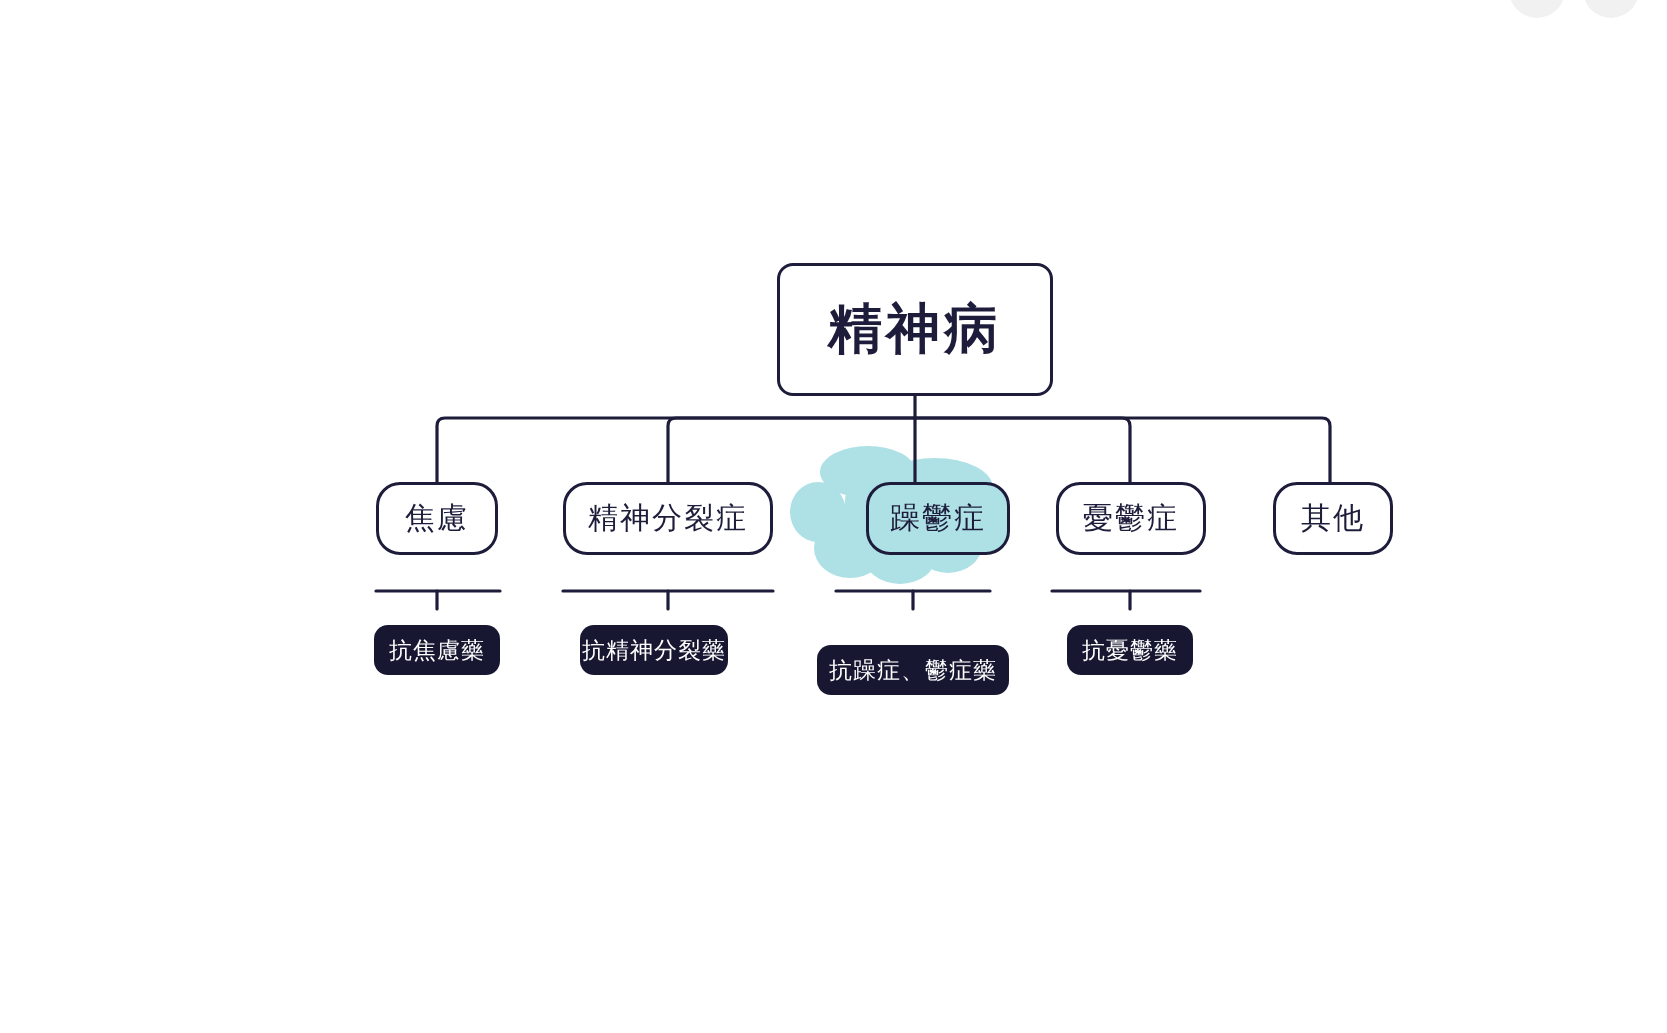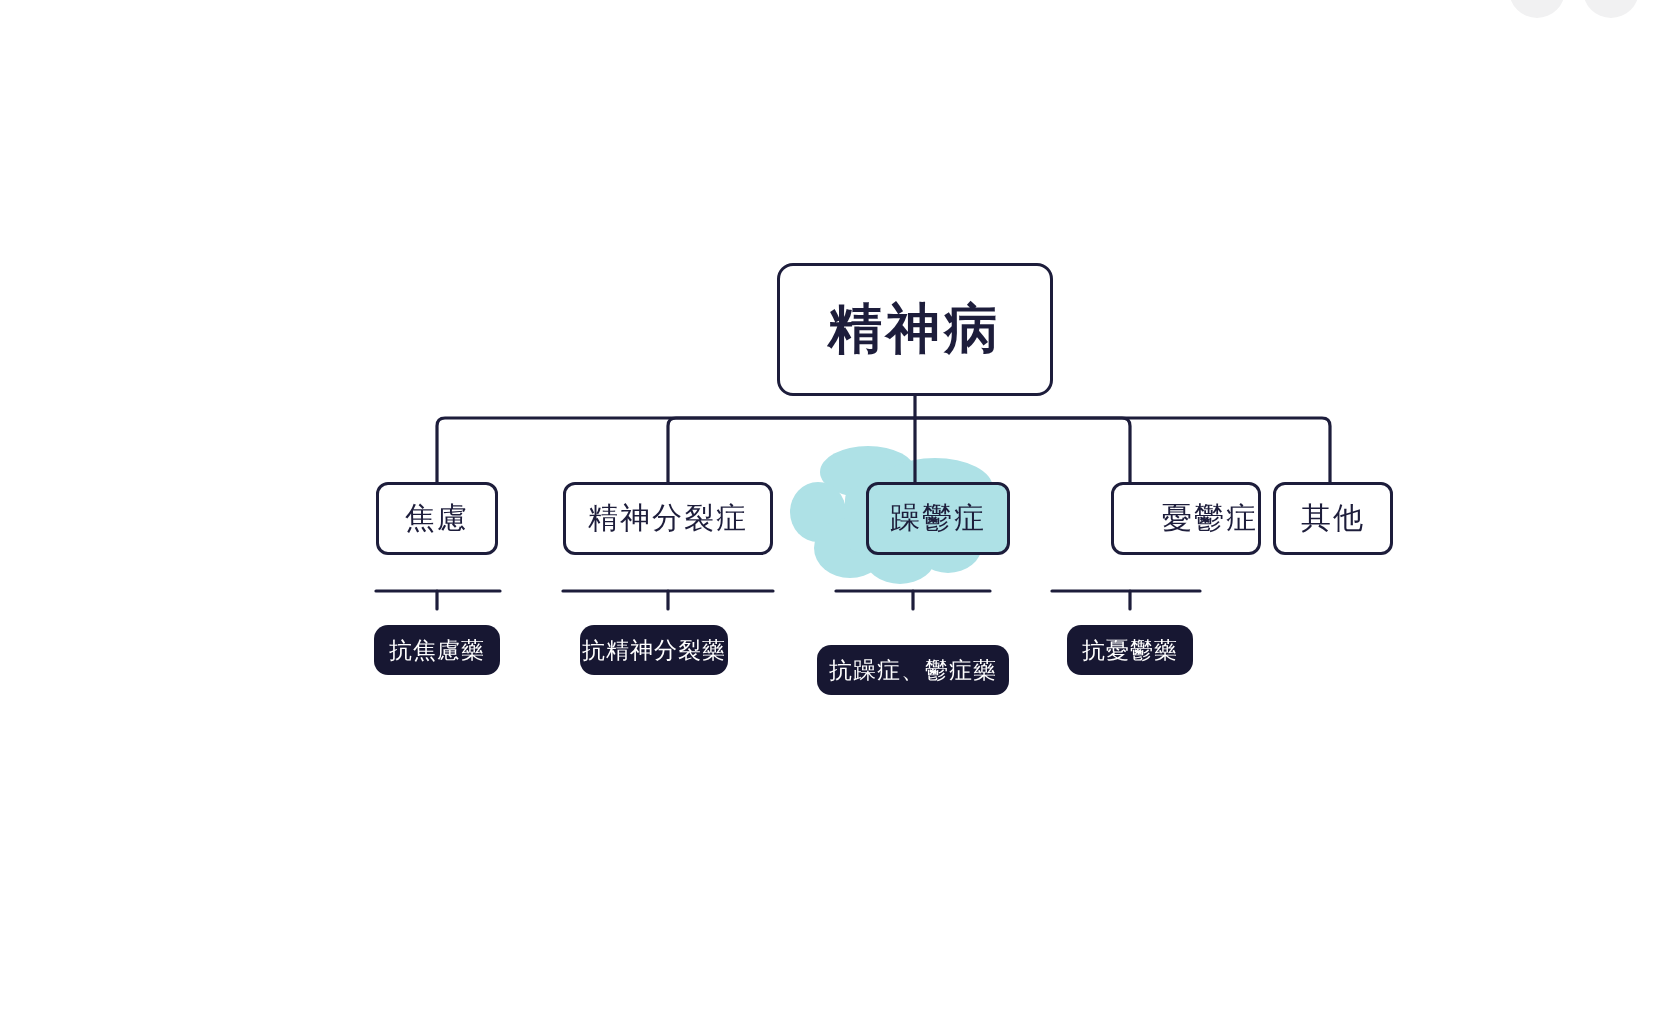--- a/index.html
+++ b/index.html
@@ -45,21 +45,21 @@
     width: 276px; height: 133px;
     border-radius: 16px;
     font-size: 54px;
     font-weight: 700;
     letter-spacing: 4px;
     border-width: 3.6px;
   }
   .node-child {
     top: 482px;
     height: 73px;
-    border-radius: 12px;
+    border-radius: 24px;
     font-size: 30px;
     font-weight: 400;
     letter-spacing: 2px;
   }
   .node-child.highlighted {
     background: var(--highlight, #aee1e6);
     margin-left: 25px;
   }
   .node-treatment {
     top: 625px;
@@ -123,21 +123,21 @@
 
   <div class="node node-child" style="left:376px;width:122px;">
     <span>焦慮</span>
   </div>
   <div class="node node-child" style="left:563px;width:210px;">
     <span>精神分裂症</span>
   </div>
   <div class="node node-child highlighted" style="left:841px;width:144px;">
     <span>躁鬱症</span>
   </div>
-  <div class="node node-child" style="left:1111px;width:150px;justify-content:flex-end;">
+  <div class="node node-child" style="left:1056px;width:150px;">
     <span>憂鬱症</span>
   </div>
   <div class="node node-child" style="left:1273px;width:120px;">
     <span>其他</span>
   </div>
 
   <div class="node node-treatment" style="left:374px;width:126px;font-family:Liberation Mono, monospace;">
     <span>抗焦慮藥</span>
   </div>
   <div class="node node-treatment" style="left:580px;width:148px;text-align:right;">

